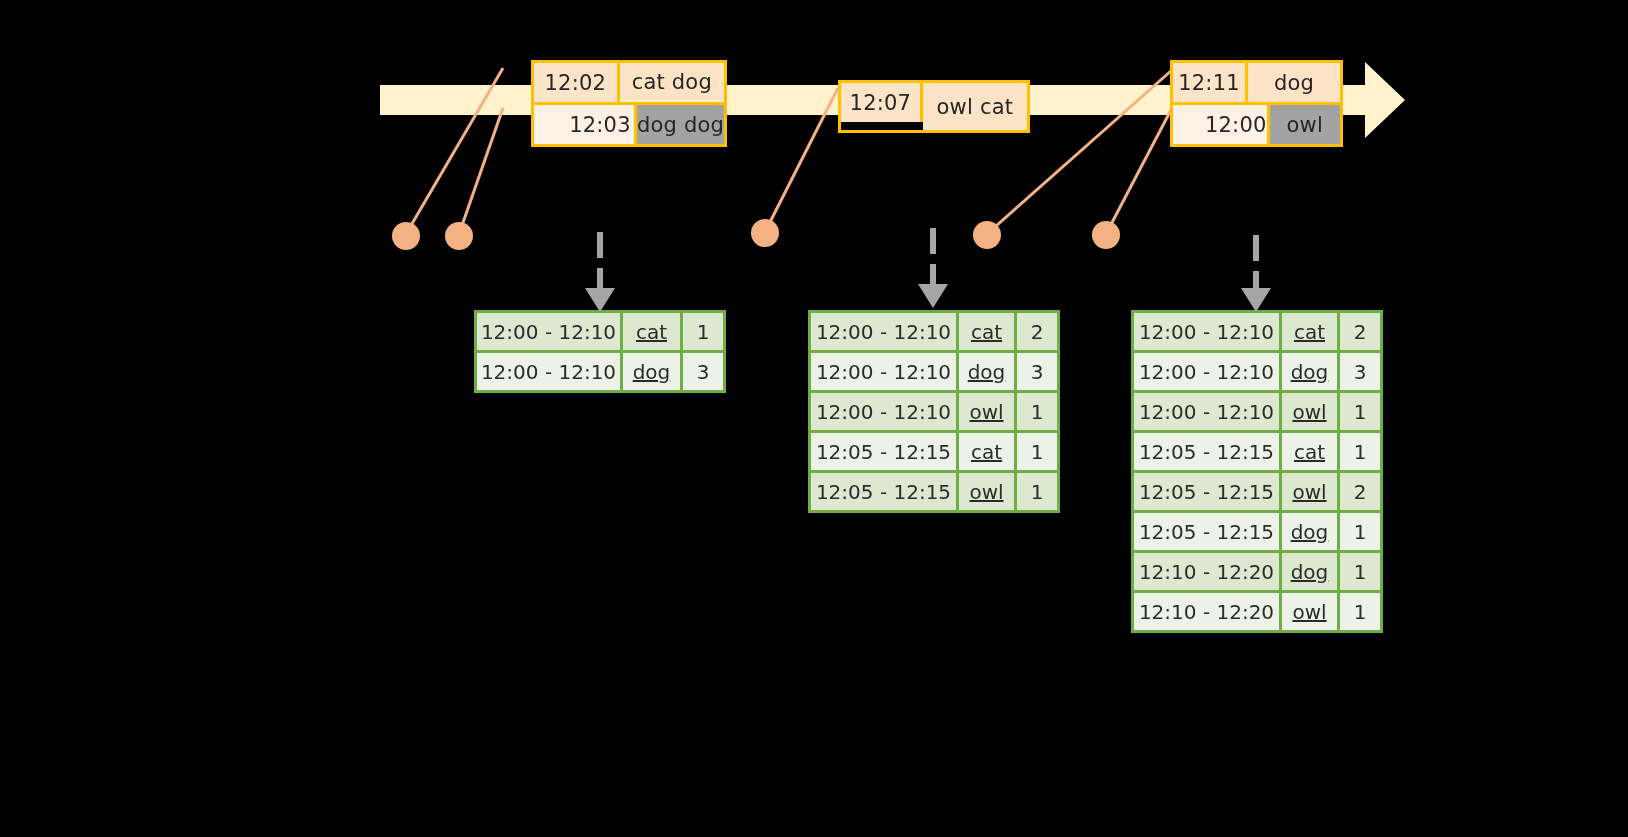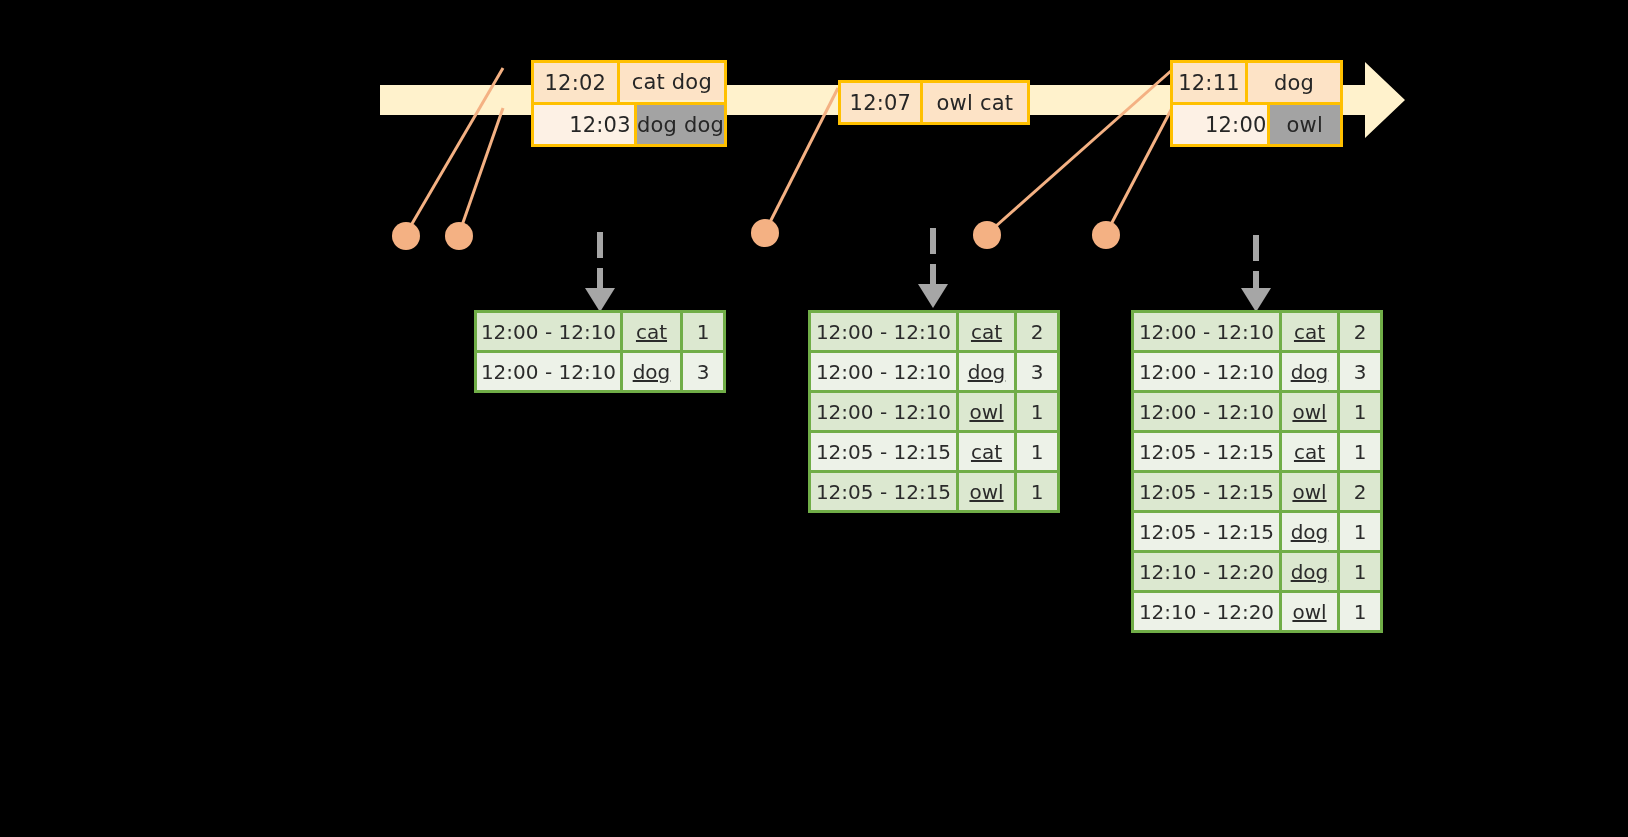--- a/index.html
+++ b/index.html
@@ -89,21 +89,21 @@
     </div>
     <div class="evt-row shade-b">
       <div class="evt-time" style="width:84px;height:39px;">12:03</div>
       <div class="evt-words" style="width:106px;height:39px;">dog dog</div>
     </div>
   </div>
 
   <div class="evt-group" style="left:838px; top:80px; width:192px;text-align:right;">
     <div class="evt-row shade-a">
       <div class="evt-time" style="width:80px;height:39px;">12:07</div>
-      <div class="evt-words" style="width:106px;height:39px;">owl cat</div>
+      <div class="evt-words" style="width:106px;height:47px;">owl cat</div>
     </div>
   </div>
 
   <div class="evt-group" style="left:1170px; top:60px; width:173px;">
     <div class="evt-row shade-a">
       <div class="evt-time" style="width:72px;height:39px;">12:11</div>
       <div class="evt-words" style="width:92px;height:39px;">dog</div>
     </div>
     <div class="evt-row shade-b">
       <div class="evt-time" style="width:72px;height:39px;">12:00</div>

